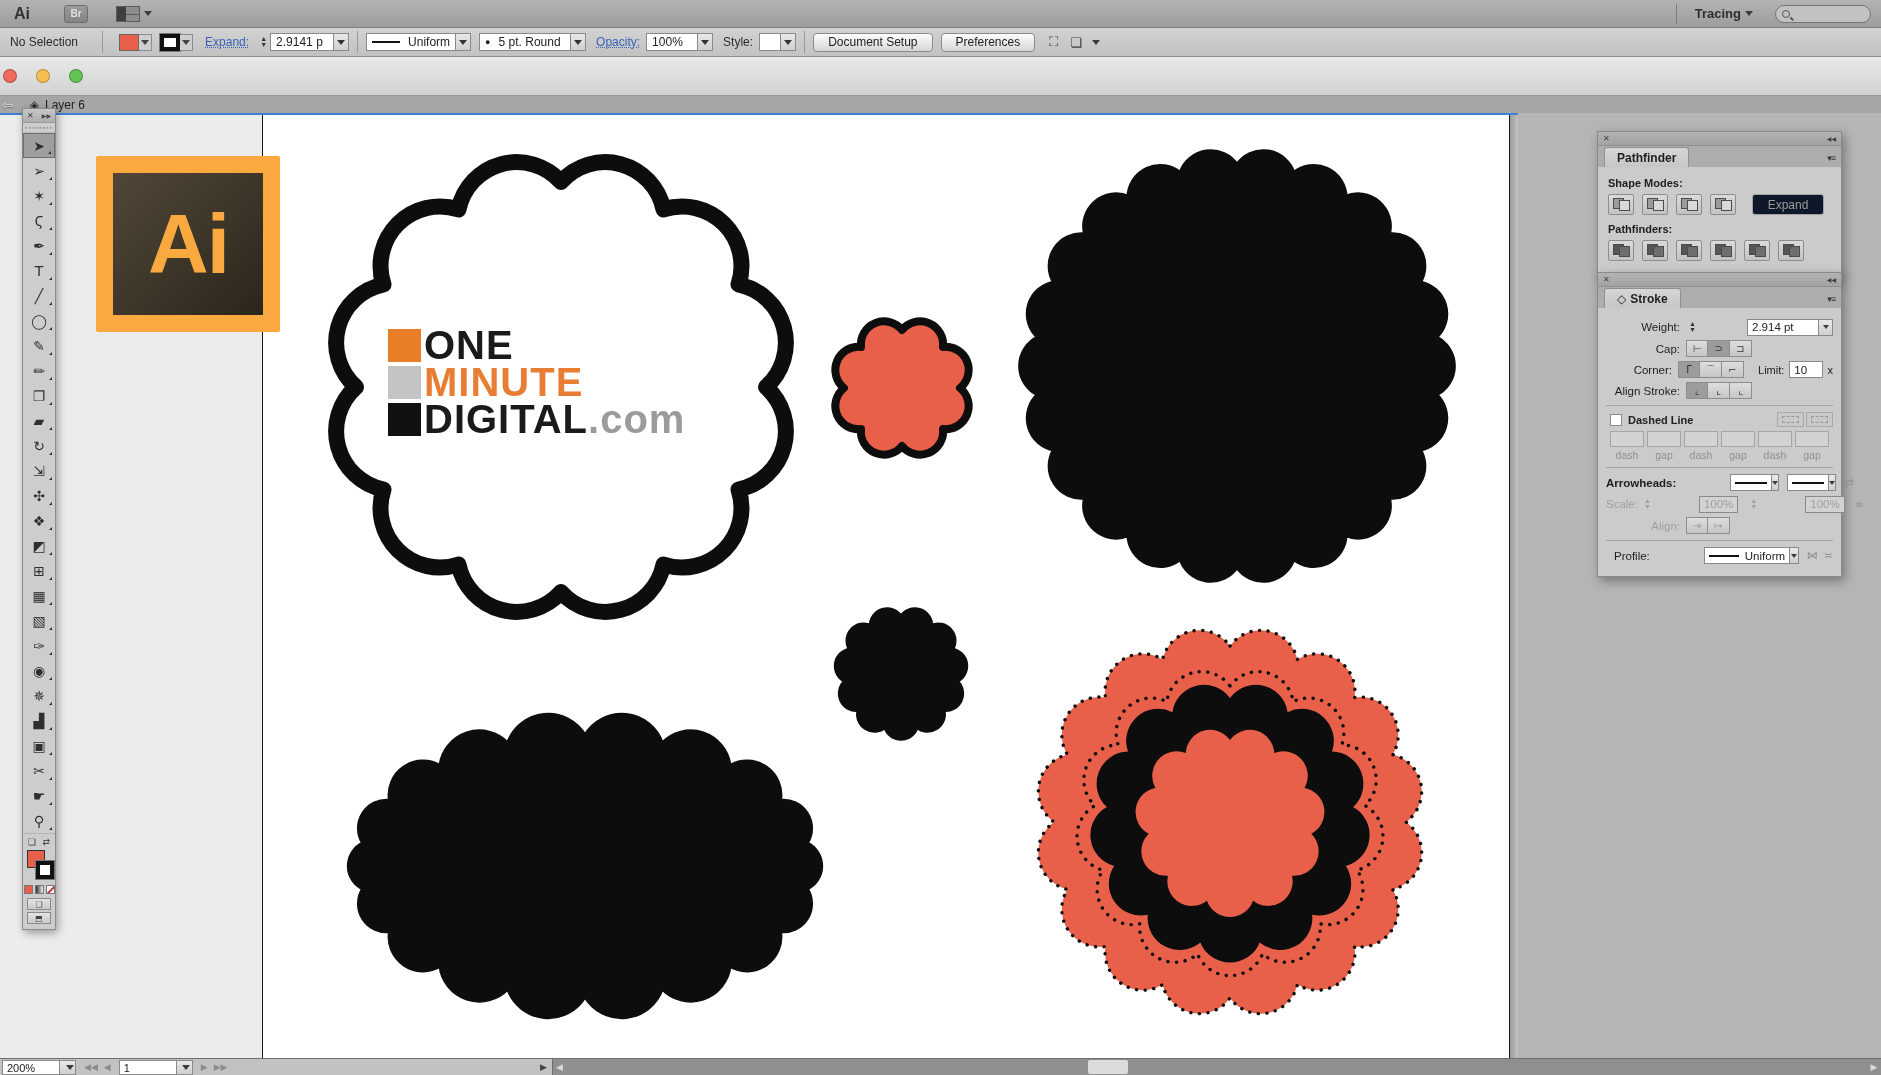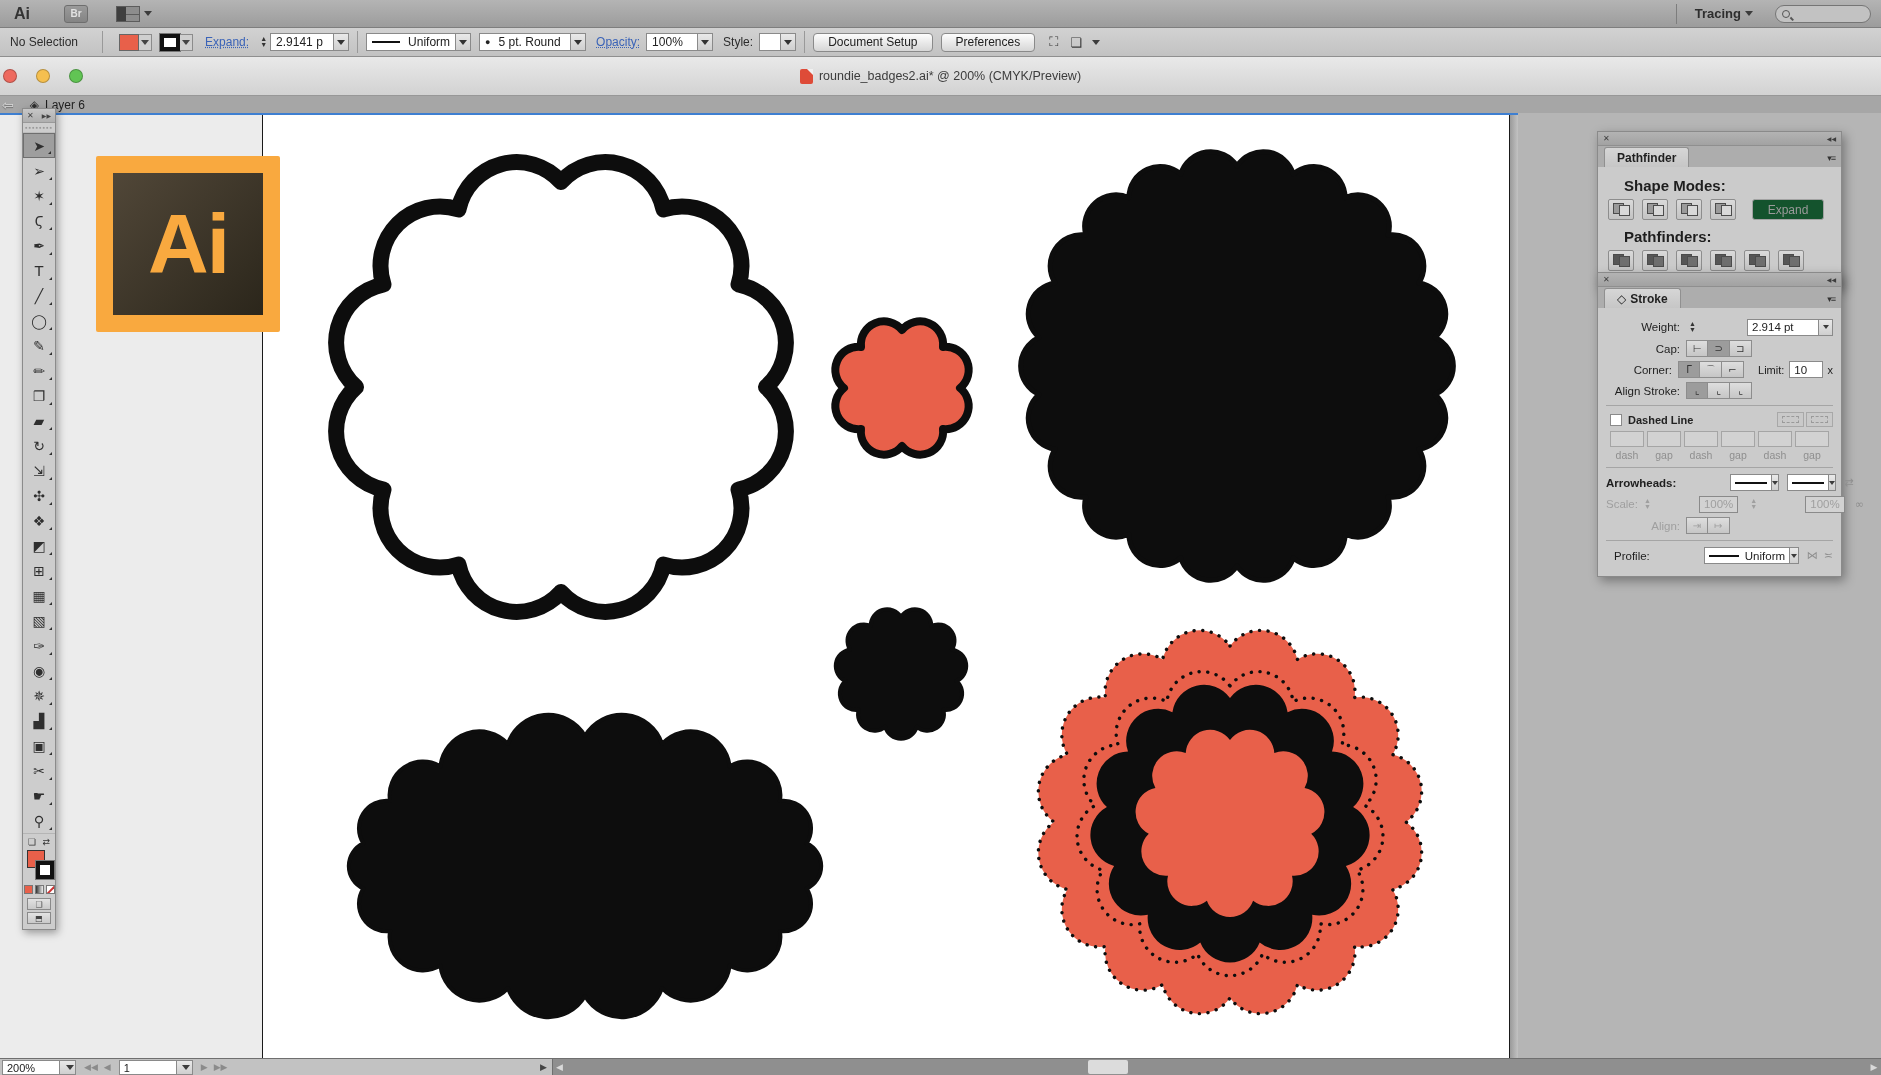--- a/index.html
+++ b/index.html
@@ -137,32 +137,32 @@
     box-shadow:3px 4px 10px rgba(0,0,0,.35); font-size:11px; color:#222; }
   .pwin-bar { height:14px; background:linear-gradient(#b3b3b3,#a2a2a2); border-bottom:1px solid #8f8f8f;
     display:flex; align-items:center; justify-content:space-between; padding:0 5px;
     font-size:8px; color:#3d3d3d; }
   .ptabs { height:21px; background:#ADADAD; display:flex; align-items:flex-end; position:relative; }
   .ptab { height:20px; background:linear-gradient(#d6d6d6,#c6c6c6); border:1px solid #909090; border-bottom:none;
     border-radius:3px 3px 0 0; margin-left:6px; padding:0 12px; display:flex; align-items:center;
     font-size:12px; font-weight:bold; color:#1f1f1f; }
   .pmenu { position:absolute; right:6px; bottom:4px; font-size:9px; color:#333; letter-spacing:-1px; }
   .pbody { padding:6px 8px 8px; }
-  .plabel { font-size:15px; font-weight:bold; color:#1e1e1e; margin:4px 0 5px 18px; }
+  .plabel { font-size:11px; font-weight:bold; color:#1e1e1e; margin:4px 0 5px 2px; }
   .icon-row { display:flex; align-items:center; gap:8px; margin:2px 0 8px 2px; }
   .pf-btn { width:26px; height:21px; background:linear-gradient(#dadada,#c3c3c3); border:1px solid #8d8d8d;
     border-radius:2px; display:flex; align-items:center; justify-content:center; }
   .ovsq { width:17px; height:13px; position:relative; }
   .ovsq::before { content:""; position:absolute; left:0; top:0; width:9px; height:9px;
     background:#9a9a9a; border:1px solid #4c4c4c; }
   .ovsq::after { content:""; position:absolute; right:0; bottom:0; width:9px; height:9px;
     background:#d9d9d9; border:1px solid #4c4c4c; }
   .ovsq.dark::before { background:#565656; }
   .ovsq.dark::after { background:#6e6e6e; }
-  .btn-disabled { height:21px; background:#14532d; border:1px solid #a2a2a2; border-radius:3px;
+  .btn-disabled { height:21px; background:#0f172a; border:1px solid #a2a2a2; border-radius:3px;
     color:#9a9a9a; display:flex; align-items:center; justify-content:center; font-size:12px; }
 
   .srow { display:flex; align-items:center; margin:4px 0; }
   .slabel { width:80px; text-align:right; padding-right:6px; font-size:11.5px; color:#1e1e1e; }
   .seg-btn { width:22px; height:17px; background:linear-gradient(#dedede,#c6c6c6); border:1px solid #8d8d8d;
     display:flex; align-items:center; justify-content:center; font-size:10px; color:#333;
     font-family:"DejaVu Sans", sans-serif; }
   .seg-btn.on { background:#9c9c9c; }
   .seg-btn + .seg-btn { border-left:none; }
   .s-field { height:17px; background:#fff; border:1px solid #8a8a8a; display:flex; align-items:center;
@@ -287,24 +287,20 @@
   <div class="mac-btn" style="margin-left:8px;">Preferences</div>
   <span class="cb-icon icon" style="margin-left:14px;">⛶</span>
   <span class="cb-icon icon">❏</span>
   <div class="dd-arrow"></div>
 </div>
 
 <div id="titlebar">
   <div class="tl red"></div>
   <div class="tl yellow"></div>
   <div class="tl green"></div>
-  <div id="title-center">
-    <div class="doc-icon"></div>
-    <span>roundie_badges2.ai* @ 200% (CMYK/Preview)</span>
-  </div>
 </div>
 
 <div id="layerstrip">
   <span class="back-arrow icon">⇦</span>
   <span class="layers-ic icon">◈</span>
   <span>Layer 6</span>
 </div>
 <div id="blueline"></div>
 
 <div id="canvas-area">
@@ -324,20 +320,35 @@
         <path d="M 1230.0 625.0 A 24.5 24.5 0 0 1 1274.3 638.0 A 24.5 24.5 0 0 1 1304.6 672.9 A 24.5 24.5 0 0 1 1311.2 718.7 A 24.5 24.5 0 0 1 1292.0 760.7 A 24.5 24.5 0 0 1 1253.1 785.7 A 24.5 24.5 0 0 1 1206.9 785.7 A 24.5 24.5 0 0 1 1168.0 760.7 A 24.5 24.5 0 0 1 1148.8 718.7 A 24.5 24.5 0 0 1 1155.4 672.9 A 24.5 24.5 0 0 1 1185.7 638.0 A 24.5 24.5 0 0 1 1230.0 625.0 Z" fill="#E8604A"></path>
       </g>
   </svg>
 
   <div id="ai-badge">
     <div class="inner">
       <span>Ai</span>
     </div>
   </div>
 
+  <div id="omd-logo">
+    <div class="omd-row">
+      <div class="omd-sq" style="background:#E87E27;"></div>
+      <span class="t t-one">ONE</span>
+    </div>
+    <div class="omd-row">
+      <div class="omd-sq" style="background:#C4C4C4;"></div>
+      <span class="t t-minute">MINUTE</span>
+    </div>
+    <div class="omd-row">
+      <div class="omd-sq" style="background:#111;"></div>
+      <span class="t t-digital">DIGITAL</span>
+        <span class="t t-com">.com</span>
+    </div>
+  </div>
 </div>
 <div id="win-right-edge"></div>
 <div id="dock-divider"></div>
 
 <div id="toolbar">
   <div class="tb-head">
     <span>✕</span>
     <span class="icon" style="font-size:6px;">▶▶</span>
   </div>
   <div class="grip">▪▪▪▪▪▪▪▪</div>

